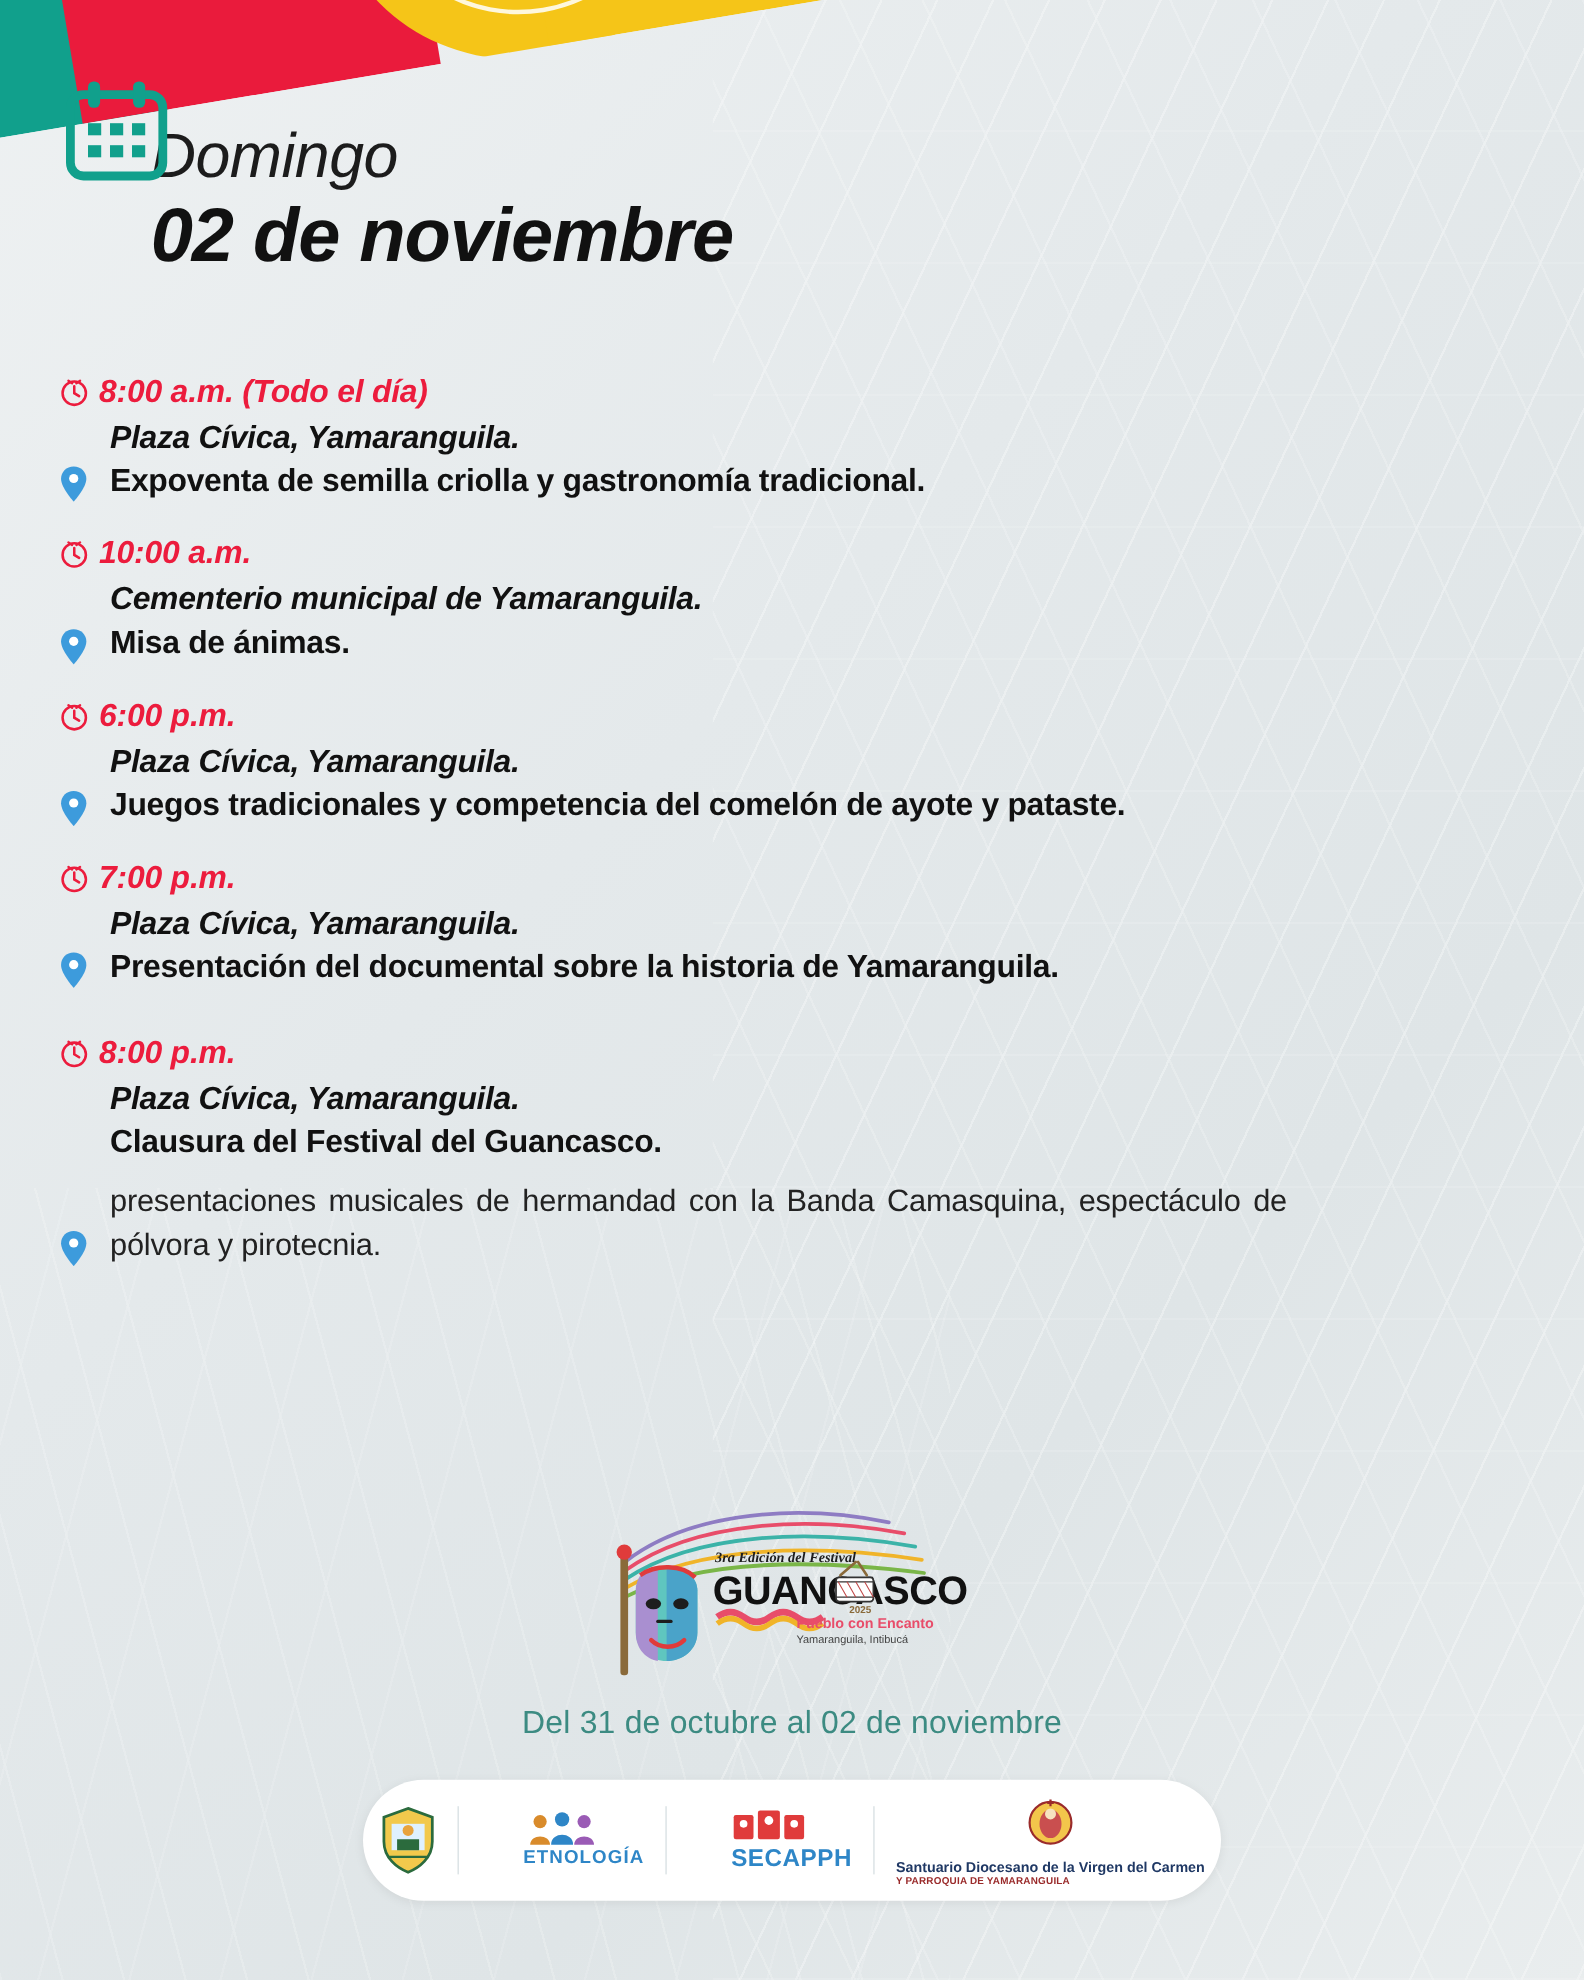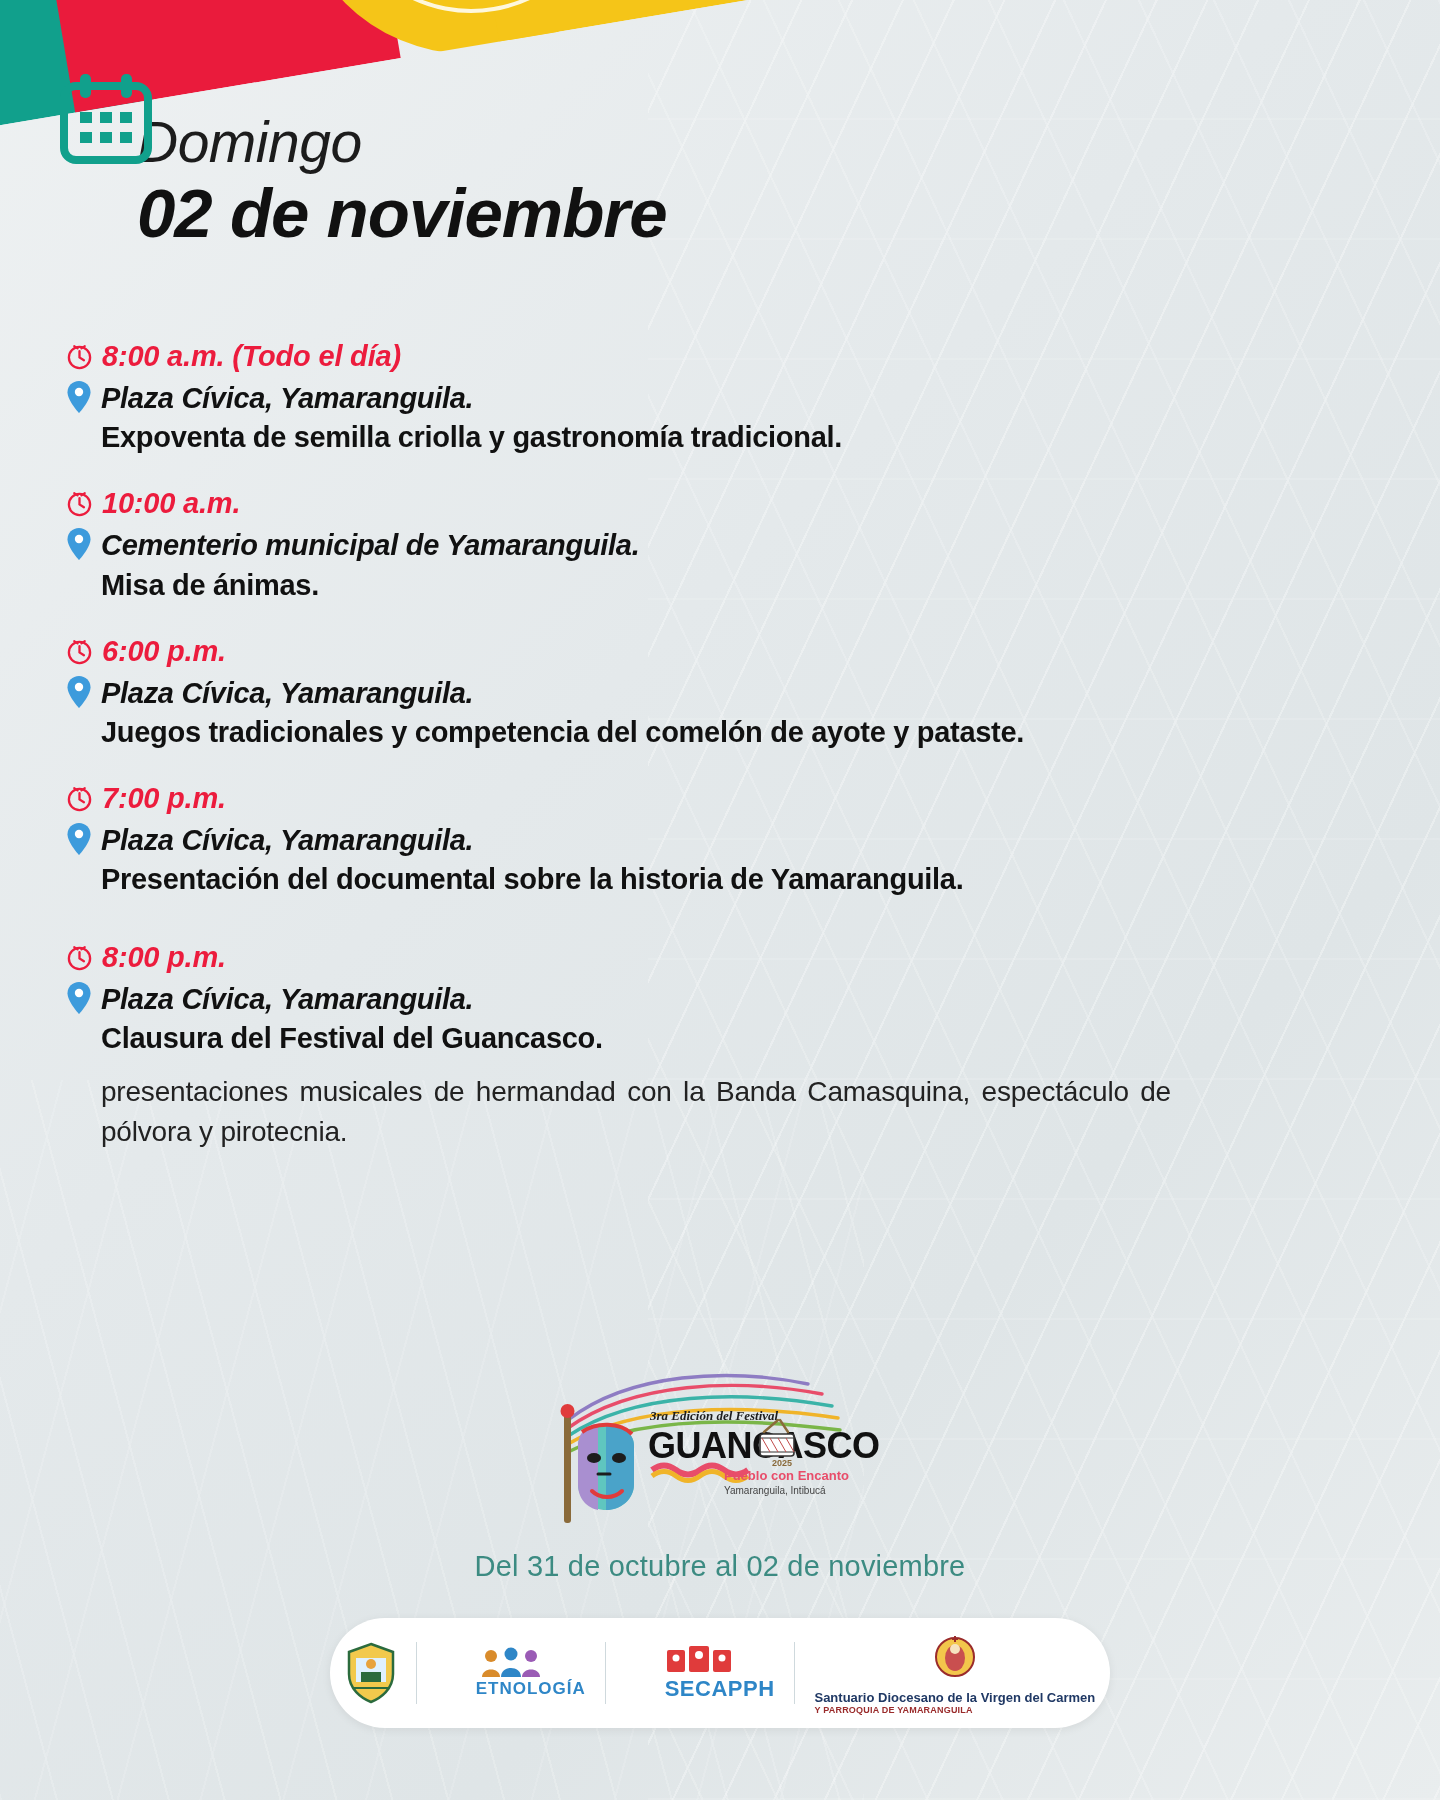--- a/index.html
+++ b/index.html
@@ -93,21 +93,21 @@
     color: #111;
     letter-spacing: -1px;
     margin-left: 85px;
     line-height: 1.25;
   }
 
   
   .schedule {
     position: absolute;
     top: 340px;
-    left: 66px;
+    left: 54px;
     width: 1320px;
   }
   .event {
     margin-bottom: 30px;
     position: relative;
   }
   .ev-time-row {
     display: flex;
     align-items: center;
     gap: 9px;
@@ -115,22 +115,22 @@
   .clock-icon { width: 27px; height: 27px; flex: none; }
   .ev-time {
     font-size: 29px;
     font-weight: bold;
     font-style: italic;
     color: #ec1c3d;
     letter-spacing: -0.2px;
   }
   .ev-place-row {
     display: flex;
-    align-items: flex-start;
-    gap: 9px;
+    align-items: flex-end;
+    gap: 20px;
     margin-top: 5px;
   }
   .pin-icon { width: 26px; height: 34px; flex: none; margin-top: 2px; }
   .ev-body { padding-top: 1px; }
   .ev-place {
     font-size: 29px;
     font-weight: bold;
     font-style: italic;
     color: #111;
     line-height: 1.32;

